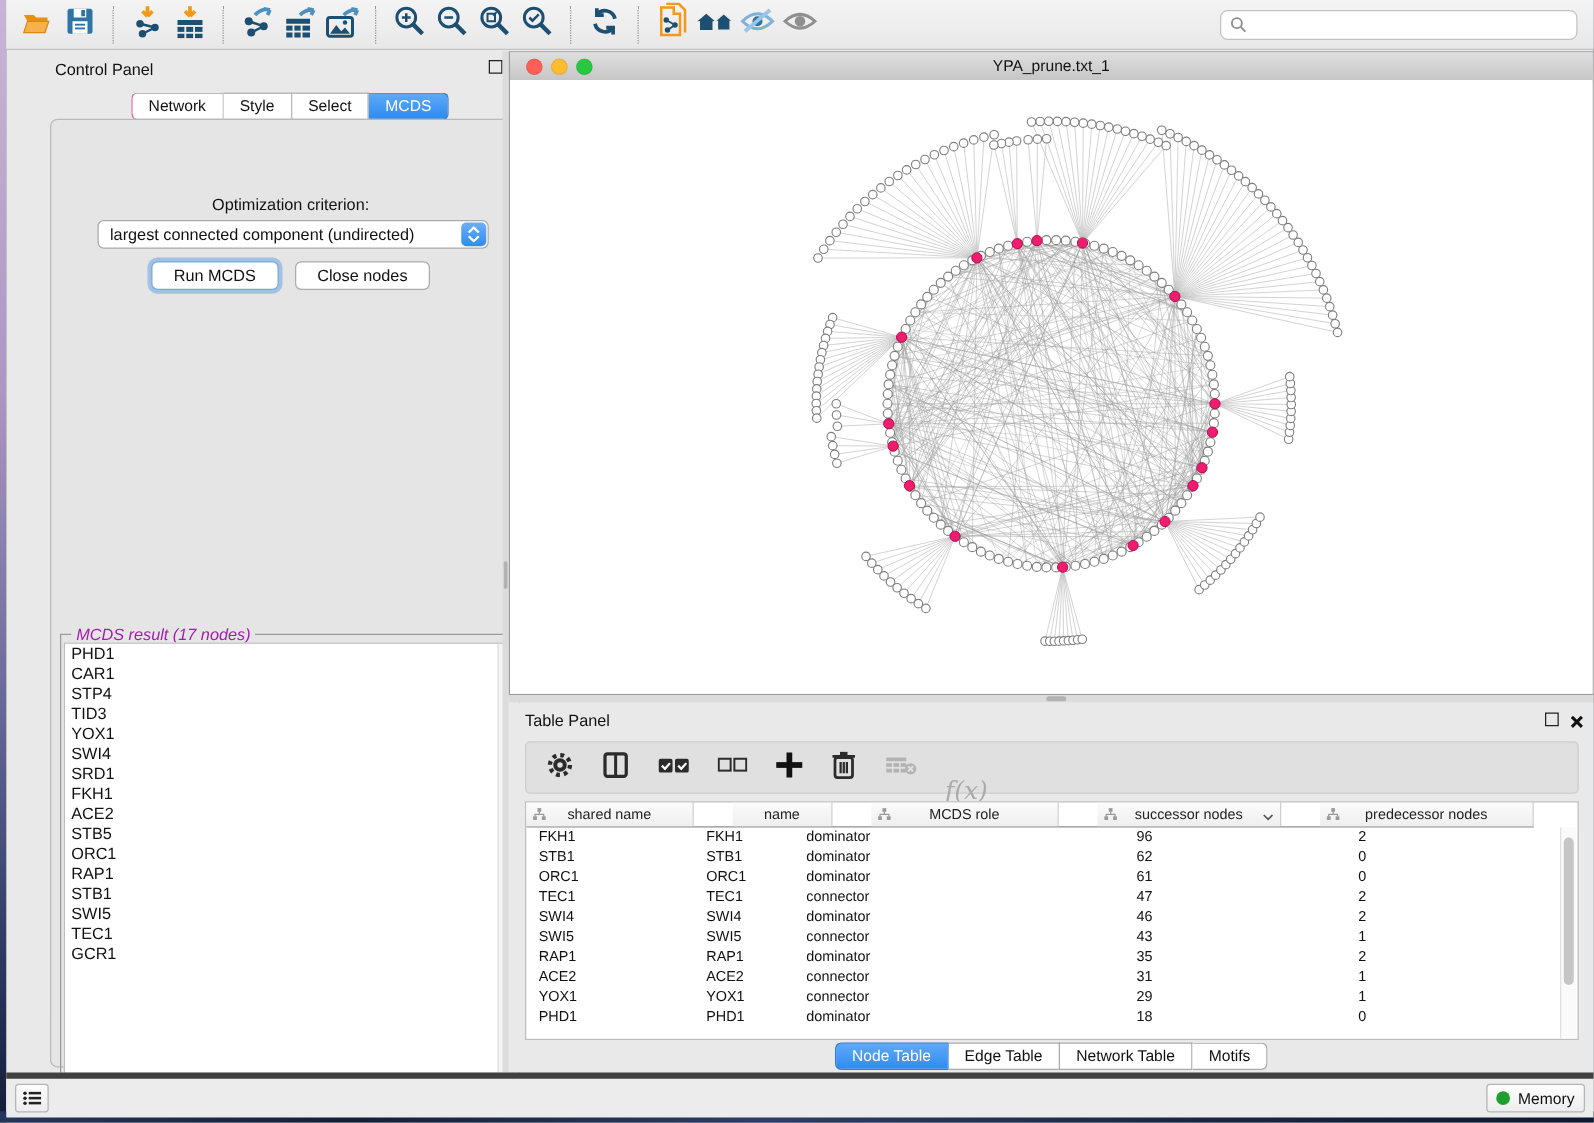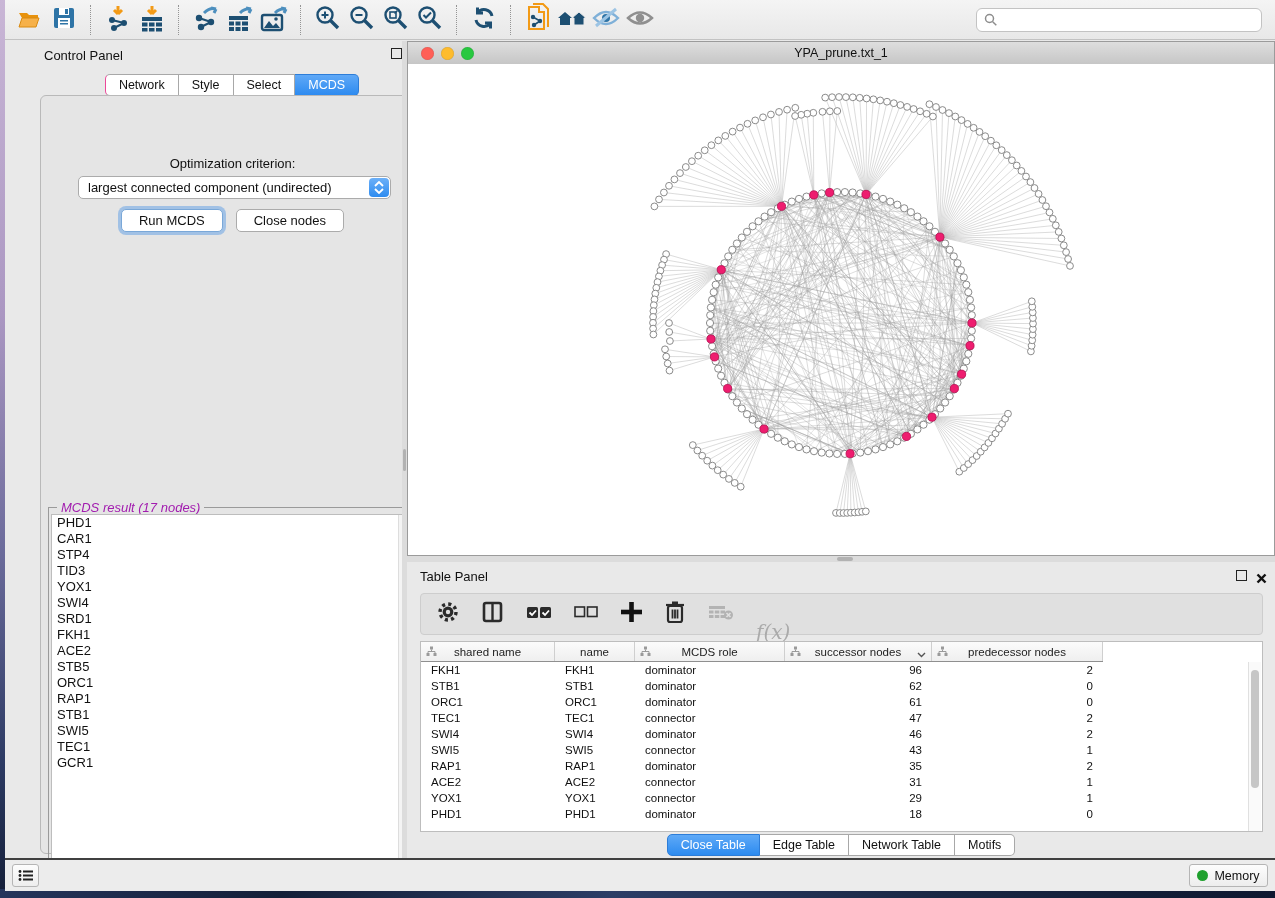--- a/index.html
+++ b/index.html
@@ -77,38 +77,38 @@
   .table-panel{position:absolute;left:402px;top:562px;width:868px;height:296px;background:#e9e9e9;}
   .tp-title{position:absolute;left:13px;top:7px;font-size:13px;color:#111;}
   .tp-toolbar{position:absolute;left:13px;top:31px;width:843px;height:42px;background:#e0e0e0;
        border:1px solid #cdcdcd;border-radius:4px;display:flex;align-items:center;gap:22px;
        padding-left:15px;box-sizing:border-box;}
   .tp-tb-btn{display:flex;align-items:center;justify-content:center;}
   .fx{font-family:"DejaVu Serif",serif;font-style:italic;font-size:20px;color:#aaa;margin-top:36px;}
   .tbl{position:absolute;left:13px;top:79px;width:843px;height:191px;background:#fff;
        border:1px solid #bdbdbd;box-sizing:border-box;overflow:hidden;}
   .tbl-header{position:absolute;left:0;top:0;height:19px;display:flex;
-       border-bottom:1px solid #8f8f8f;}
+       border-bottom:1px solid #8f8f8f;gap:31px;}
   .th{position:relative;height:19px;background:linear-gradient(#fbfbfb,#efefef);
        border-right:1px solid #cfcfcf;box-sizing:border-box;display:flex;align-items:center;
        justify-content:center;font-size:11.5px;color:#222;}
   .th .th-icon{position:absolute;left:5px;top:4px;}
   .th .th-sort{position:absolute;right:5px;top:6px;}
   .tbl-body{position:absolute;left:0;top:20px;width:100%;}
   .tr{display:flex;height:16px;line-height:16px;font-size:11.5px;color:#111;}
   .td{box-sizing:border-box;overflow:hidden;white-space:nowrap;}
   .td.num{text-align:right;}
   .tbl-scroll{position:absolute;right:1px;top:20px;width:12px;height:169px;background:#fafafa;
        border-left:1px solid #e0e0e0;}
   .tbl-thumb{position:absolute;left:2px;top:8px;width:8px;height:118px;background:#c6c6c6;border-radius:4px;}
   .tp-tabs{position:absolute;left:0;top:272px;width:100%;display:flex;justify-content:center;}
 
   
   .statusbar{position:absolute;left:0;top:858px;width:1270px;height:31px;background:#ececec;
-       border-top:2px solid #404040;}
+       border-top:5px solid #404040;}
   .sb-btn{position:absolute;top:4px;height:23px;background:linear-gradient(#fdfdfd,#ededed);
        border:1px solid #b5b5b5;border-radius:3px;display:flex;align-items:center;
        justify-content:center;box-sizing:border-box;}
   .list-btn{left:7px;width:27px;}
   .mem-btn{right:7px;width:79px;gap:6px;font-size:12.5px;color:#111;}
   .mem-dot{width:11px;height:11px;border-radius:50%;}
 </style>
 </head>
 <body>
 
@@ -1313,21 +1313,21 @@
             <div class="td num" style="width: 147px; padding: 0px 10px 0px 0px;">18</div>
             <div class="td num" style="width: 171px; padding: 0px 10px 0px 0px;">0</div>
           </div>
         </div>
       <div class="tbl-scroll">
           <div class="tbl-thumb"></div>
         </div>
     </div>
     <div class="tp-tabs">
       <div class="seg" id="tp-tabs-seg">
-          <div class="seg-item sel">Close Table</div>
+          <div class="seg-item sel">Node Table</div>
           <div class="seg-item">Edge Table</div>
           <div class="seg-item">Network Table</div>
           <div class="seg-item">Motifs</div>
         </div>
     </div>
   </div>
 
   <div class="statusbar">
     <span class="sb-btn list-btn">
       <svg width="15" height="13">

